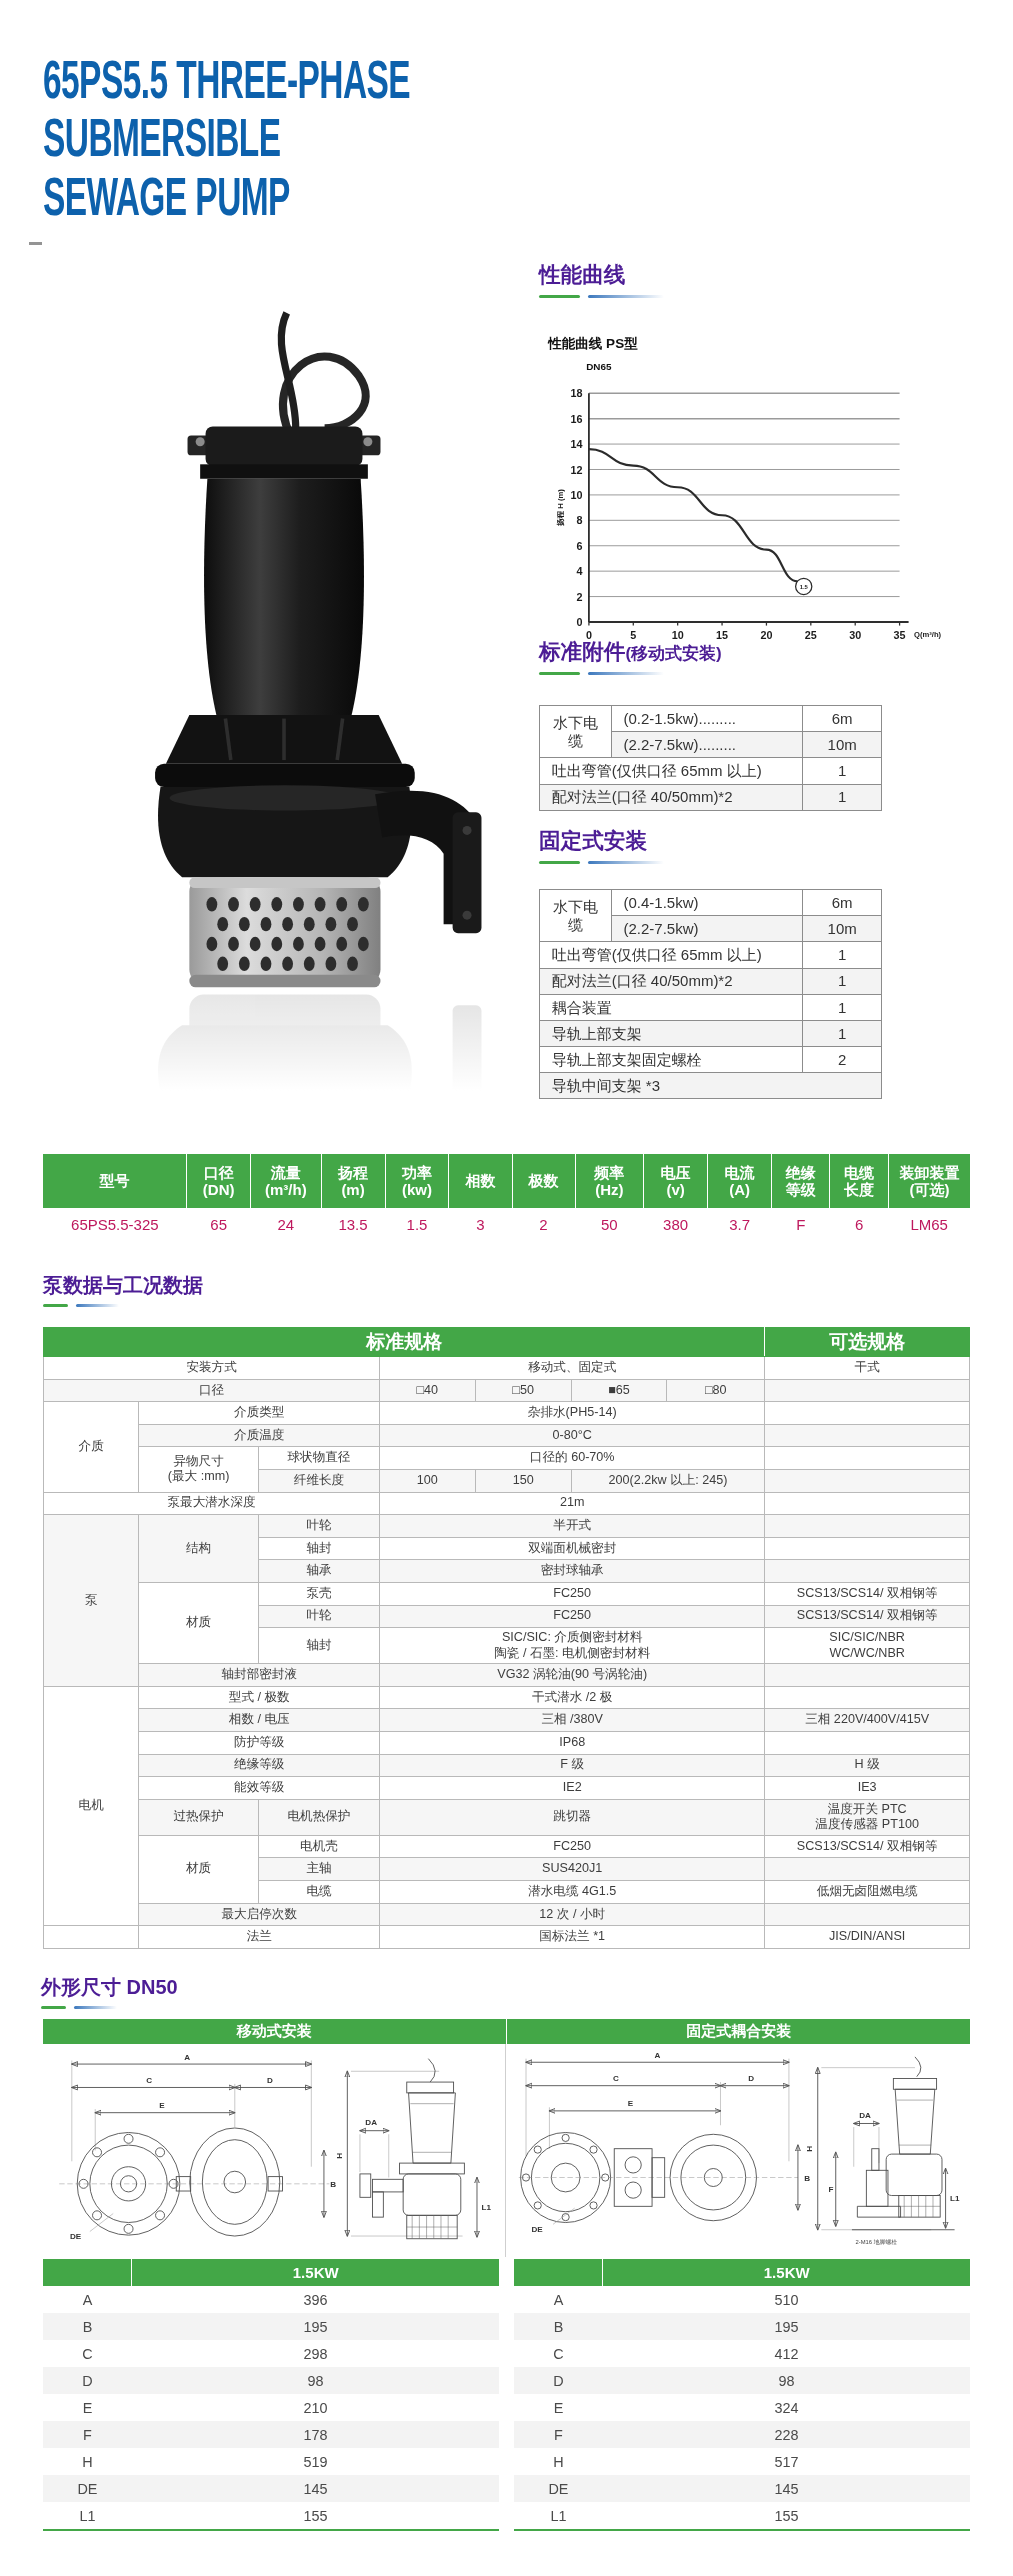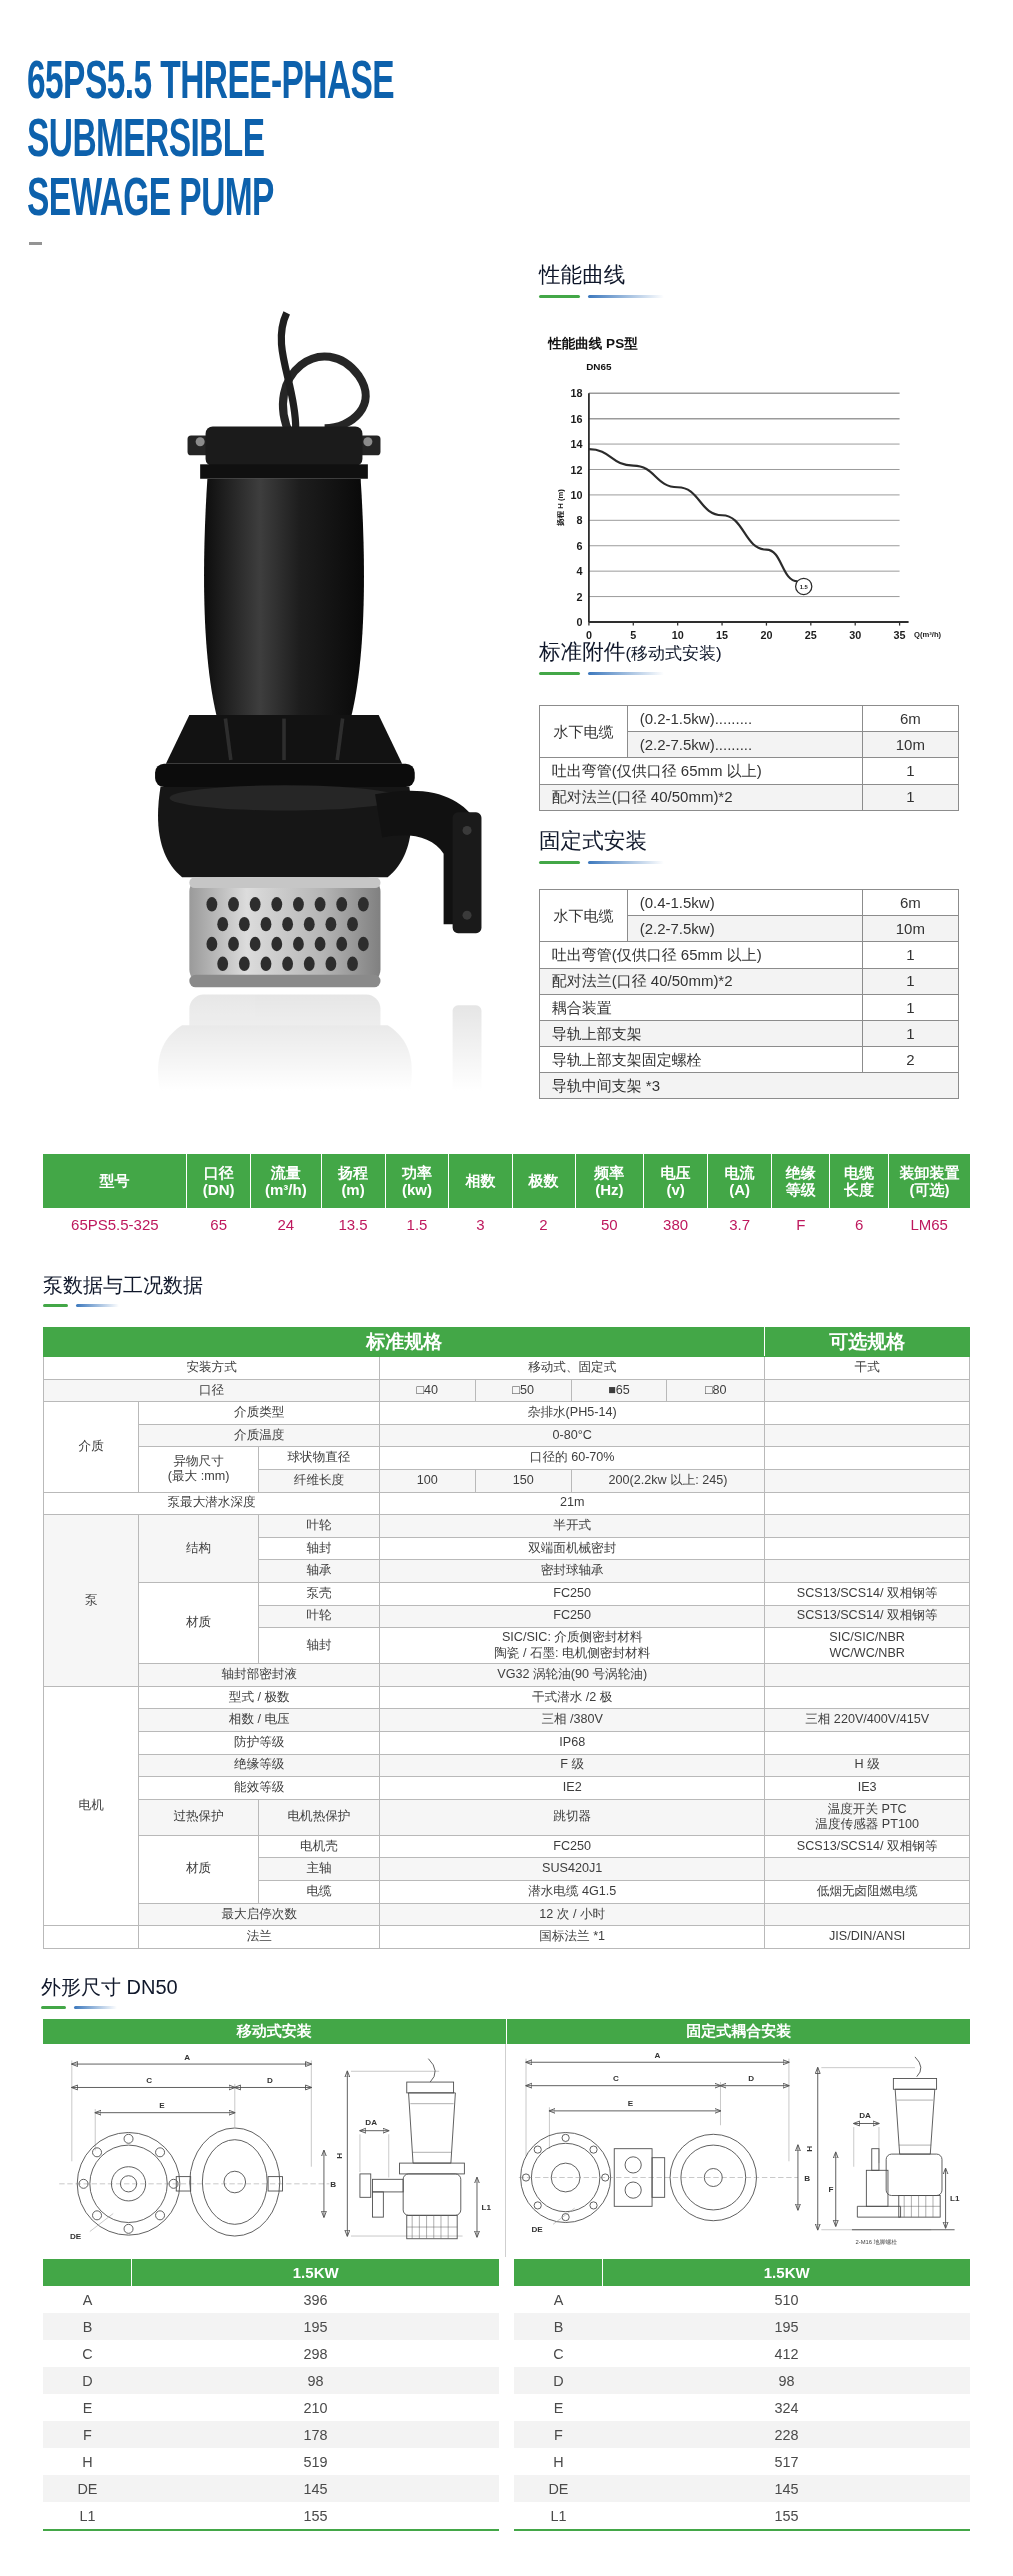--- a/index.html
+++ b/index.html
@@ -1,44 +1,44 @@
 <!DOCTYPE html>
 <html style="font-size:14.4px"><head>
 <meta charset="utf-8">
 <style>
   html,body{margin:0;padding:0;background:#fff;}
   .page{position:relative;width:1013px;height:2576px;background:#fff;overflow:hidden;
         font-family:"Liberation Sans","DejaVu Sans",sans-serif;color:#333;}
   
-  .title-en{position:absolute;left:27px;top:50px;}
+  .title-en{position:absolute;left:43px;top:50px;}
   .title-en span{display:inline-block;transform:scaleX(.62);transform-origin:left top;
     font-size:54px;font-weight:700;line-height:1.08;color:#0d61ac;white-space:pre-line;letter-spacing:-0.9px;}
   .title-cn{position:absolute;left:27px;top:186px;font-size:30px;font-weight:700;color:#6e6e6e;}
   .title-dash{position:absolute;left:29px;top:242px;width:12.6px;height:2.7px;background:#949494;}
   
   .sec{position:absolute;}
-  .sec .h{font-size:21.6px;font-weight:400;color:#0f172a;line-height:1.1;}
+  .sec .h{font-size:21.6px;font-weight:700;color:#4c1d95;line-height:1.1;}
   .sec .h .sub{font-size:17px;}
   .sec .ul{display:flex;gap:8px;margin-top:8px;}
   .bar-g{width:41px;height:3.6px;background:var(--green);border-radius:1.8px;}
   .bar-b{width:76px;height:3.6px;border-radius:1.8px;background:linear-gradient(90deg,#3c78bd,rgba(140,180,225,0));}
   .sec.small .h{font-size:20px;}
   .sec.small .bar-g{width:25px;height:2.7px;}
   .sec.small .bar-b{width:43px;height:2.7px;}
   :root{--green:#43a747;}
   
   .chart{position:absolute;left:539px;top:314px;width:424px;height:335px;}
   .chart svg{width:424px;height:335px;}
   .ct1{font:700 15px "Liberation Sans",sans-serif;fill:#111;}
   .ct2{font:700 11px "Liberation Sans",sans-serif;fill:#111;}
   .tick{font:700 12px "Liberation Sans",sans-serif;fill:#1c1c1c;}
   .axlab{font:700 8.5px "Liberation Sans",sans-serif;fill:#1c1c1c;}
   .mk{font:700 6.5px "Liberation Sans",sans-serif;fill:#1c1c1c;}
   
-  .acc{position:absolute;left:539px;width:420px;border-collapse:collapse;font-size:15px;color:#333;table-layout:fixed;}
+  .acc{position:absolute;left:539px;width:343px;border-collapse:collapse;font-size:15px;color:#333;table-layout:fixed;}
   .acc td{border:0.9px solid #8c8c8c;height:23.4px;padding:0.9px 7.2px;text-align:center;line-height:1.15;}
   .acc td.l{text-align:left;padding-left:11.7px;}
   .acc tr.shade td{background:#f3f3f3;}
   
   .spec{position:absolute;left:43px;top:1154px;width:927px;border-collapse:collapse;table-layout:fixed;}
   .spec th{background:var(--green);color:#fff;font-size:15px;font-weight:700;height:50px;
            border-right:1.8px solid #fff;padding:1.8px 0.9px;vertical-align:middle;white-space:pre-line;line-height:1.15;}
   .spec th:last-child{border-right:none;}
   .spec td{font-size:15px;color:#be185d;text-align:center;height:31px;padding:1.8px 0.9px;}
   

